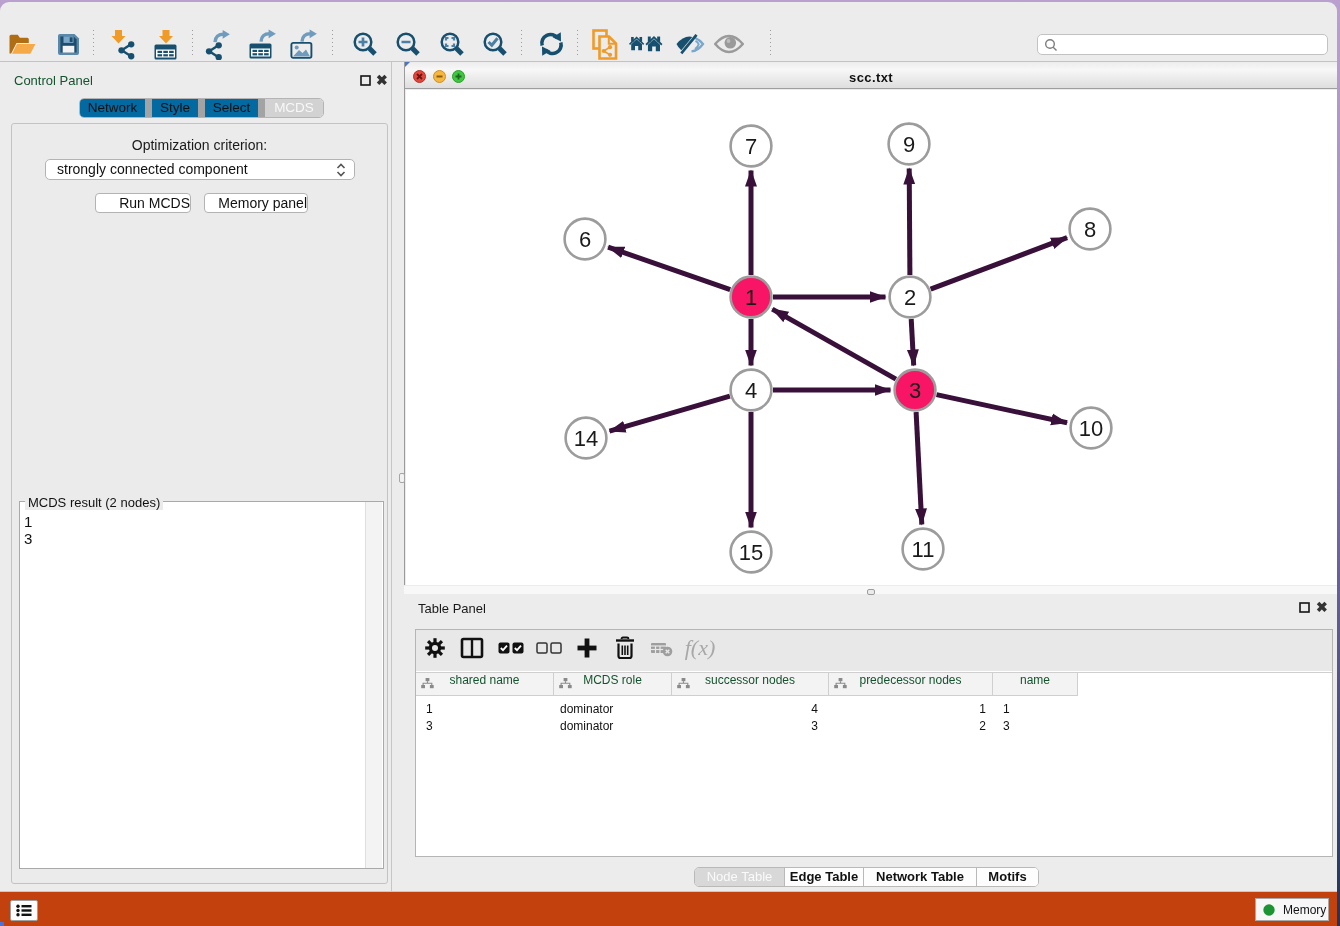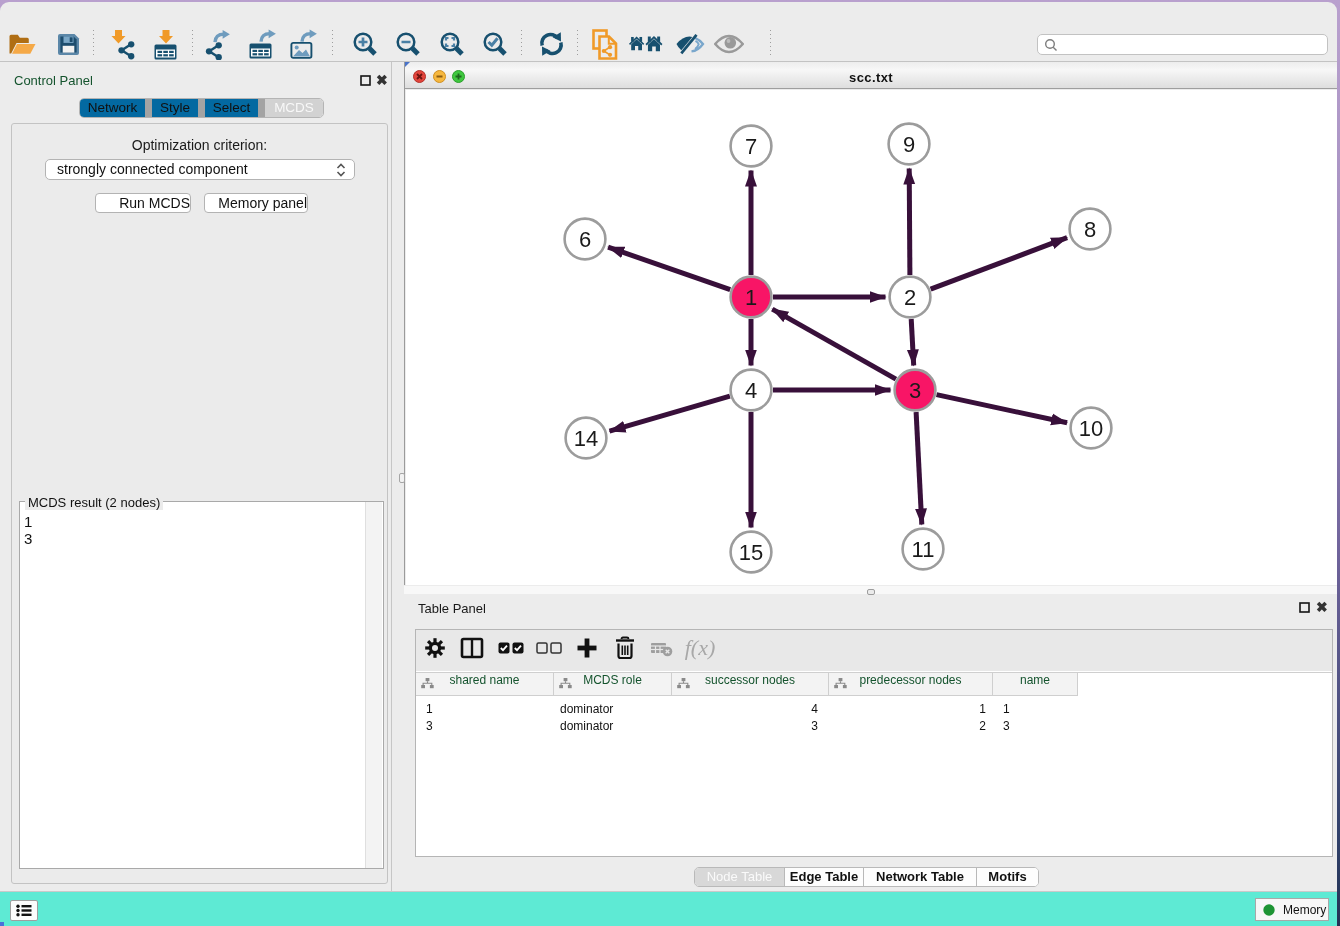--- a/index.html
+++ b/index.html
@@ -44,21 +44,21 @@
 #theadline { position:absolute; left:0; top:42px; width:916px; height:1px; background:#cfcfcf; }
 #thead .hc { background:#f3f3f3; border-top:1px solid #cfcfcf; border-bottom:1px solid #cfcfcf; border-right:1px solid #cfcfcf; font-size:12px; color:#14532d; text-align:center; line-height:15px; position:relative; }
 #thead .hc svg { position:absolute; left:5px; top:5px; }
 .trow { position:absolute; left:0; height:18px; font-size:12px; color:#111; line-height:18px; }
 .trow span { position:absolute; }
 #ttabs { position:absolute; left:290px; top:271px; height:20px; display:flex; border:1px solid #b9b9b9; border-radius:5px; overflow:hidden; background:#fff; }
 #ttabs div { font-size:13px; font-weight:bold; color:#111; text-align:center; line-height:18px; border-right:1px solid #b9b9b9; background:#fdfdfd; }
 #ttabs div:first-child { background:#d8d8d8; color:#fafafa; font-weight:normal; }
 #ttabs div:last-child { border-right:none; }
 
-#statusbar { position:absolute; left:0; top:889px; width:1337px; height:35px; background:#5eead4; border-top:1px solid #c9c9c9; }
+#statusbar { position:absolute; left:0; top:889px; width:1337px; height:35px; background:#c2410c; border-top:1px solid #c9c9c9; }
 #listbtn { position:absolute; left:10px; top:8px; width:28px; height:21px; background:#fcfcfc; border:1px solid #9f9f9f; border-radius:2px; display:flex; align-items:center; justify-content:center; }
 #membtn { position:absolute; left:1255px; top:6px; width:74px; height:23px; background:#f7f7f7; border:1px solid #a8a8a8; font-size:12px; color:#111; }
 svg { display:block; }
 </style>
 </head>
 <body>
 <div id="win">
   <div id="toolbar">
     <span class="ticon" style="left:5px">
         <svg width="28" height="24" viewBox="0 0 28 24">

